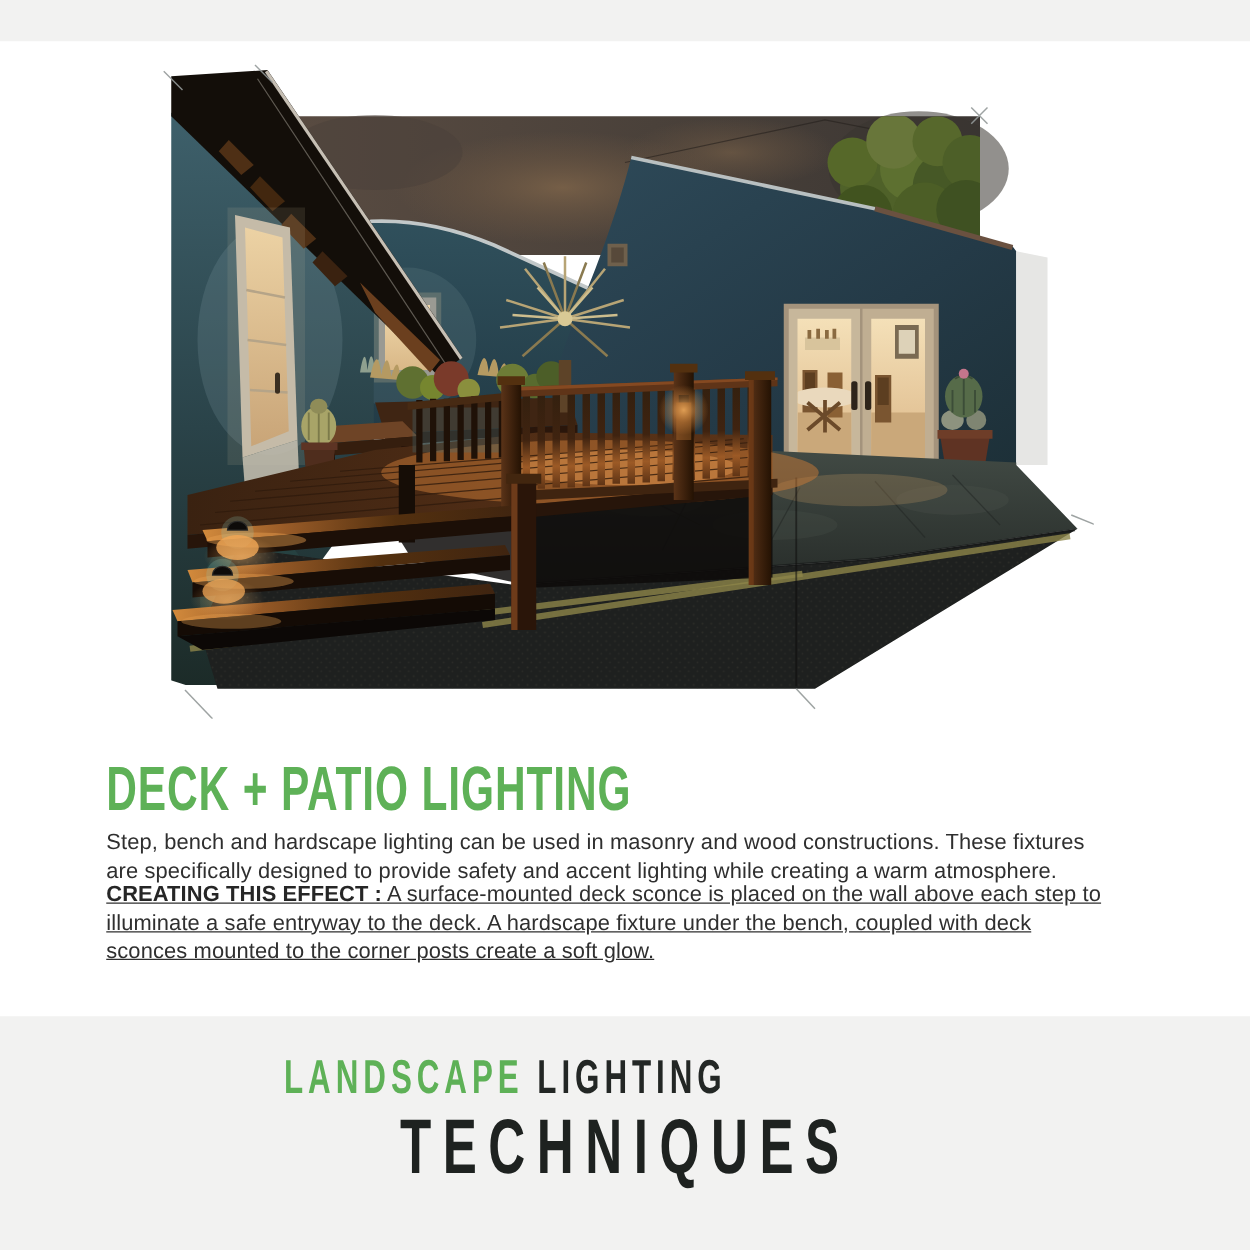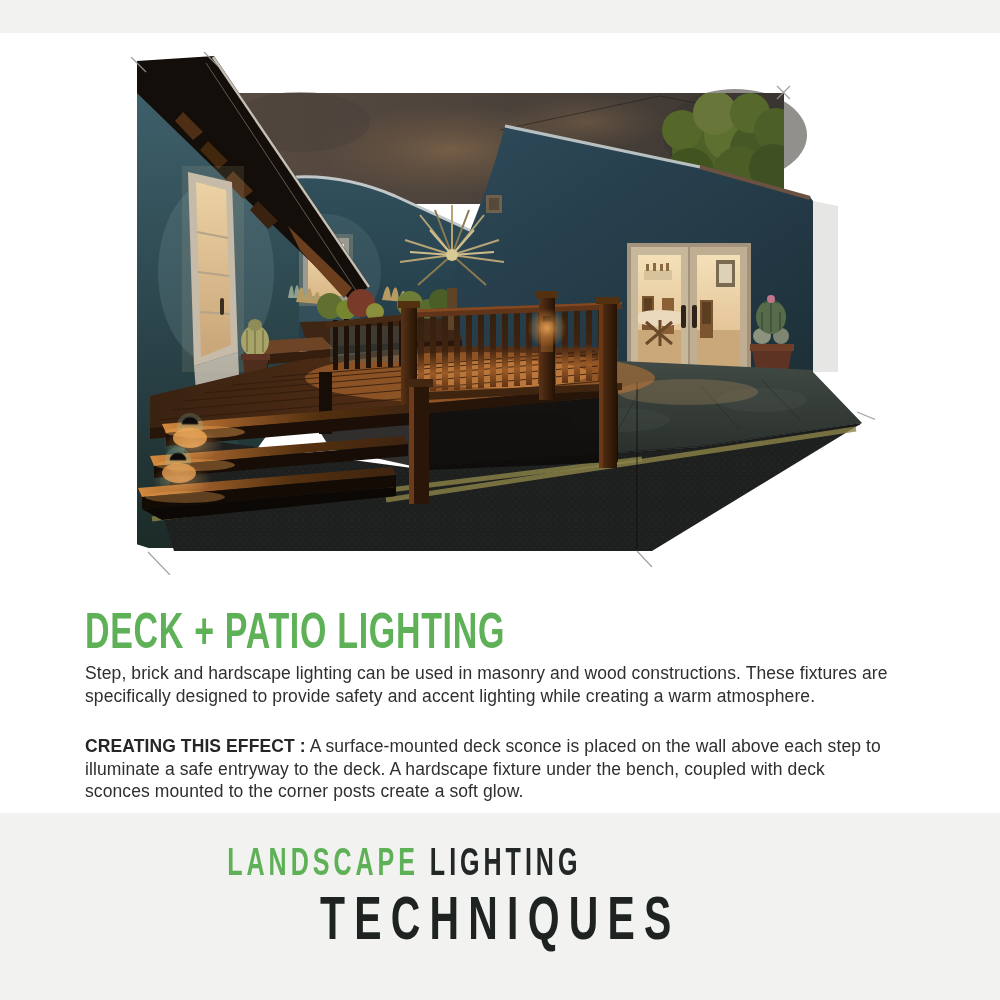--- a/index.html
+++ b/index.html
@@ -18,21 +18,21 @@
     position:absolute;left:85px;top:604px;margin:0;
     font-size:50px;font-weight:bold;line-height:1.1;color:var(--accent,#5eb157);
     white-space:nowrap;letter-spacing:1px;
     transform:scaleX(.68);transform-origin:left center;
   }
   .body-par{
     position:absolute;left:85px;width:805px;margin:0;
     font-size:17.5px;line-height:22.5px;color:#2f2f2f;letter-spacing:.1px;
   }
   .p1{top:662px;}
-  .p2{top:735px;}
+  .p2{top:704px;text-decoration:underline;}
   .body-par strong{font-weight:bold;color:#262626;}
   .brand-line{
     position:absolute;left:0;top:842px;width:809px;text-align:center;
     font-size:38px;font-weight:bold;line-height:1.1;color:#232725;
     letter-spacing:6px;white-space:nowrap;
   }
   .brand-line .inner{display:inline-block;transform:scaleX(.66);transform-origin:center;}
   .brand-line .green{color:var(--accent,#5eb157);}
   .brand-title{
     position:absolute;left:0;top:884px;width:1000px;text-align:center;
@@ -389,19 +389,19 @@
     <path d="M777,86 L790,99 M790,86 L777,99"></path>
     <path d="M857,412 L879,421"></path>
     <path d="M637,551 L652,567"></path>
     <path d="M148,552 L170,575"></path>
   </g>
 </svg>
 </figure>
 
 <section class="article">
   <h1 class="heading">DECK + PATIO LIGHTING</h1>
-  <p class="body-par p1">Step, brick and hardscape lighting can be used in masonry and wood constructions. These fixtures are specifically designed to provide safety and accent lighting while creating a warm atmosphere.</p>
+  <p class="body-par p1">Step, bench and hardscape lighting can be used in masonry and wood constructions. These fixtures are specifically designed to provide safety and accent lighting while creating a warm atmosphere.</p>
   <p class="body-par p2"><strong>CREATING THIS EFFECT :</strong> <span>A surface-mounted deck sconce is placed on the wall above each step to illuminate a safe entryway to the deck. A hardscape fixture under the bench, coupled with deck sconces mounted to the corner posts create a soft glow.</span></p>
 </section>
 
 <footer class="band footer"></footer>
 <div class="brand-line"><span class="inner"><span class="green">LANDSCAPE</span> <span>LIGHTING</span></span></div>
 <div class="brand-title"><span class="inner">TECHNIQUES</span></div>
 
 </body></html>

